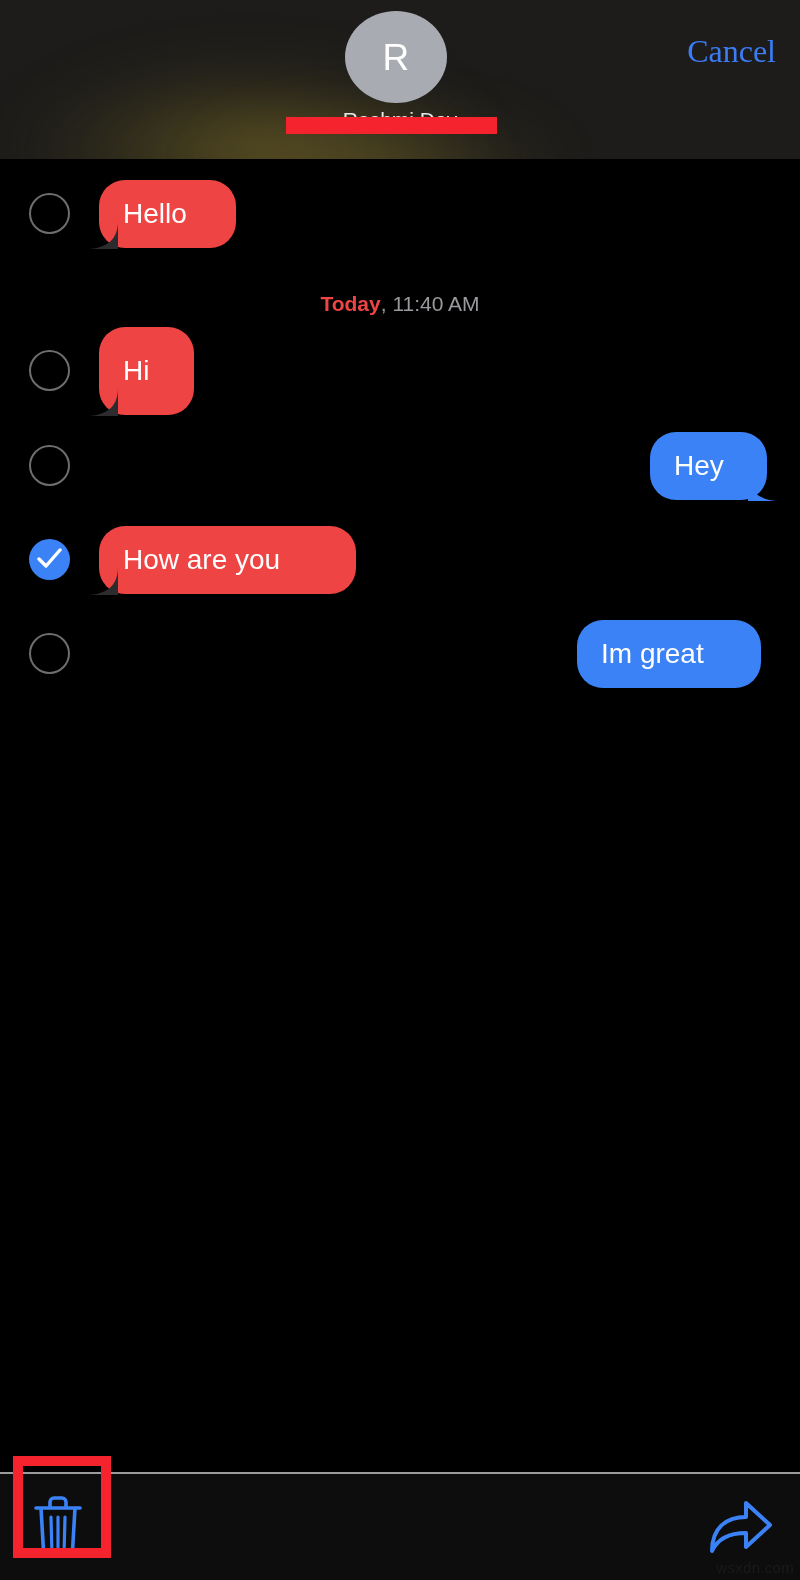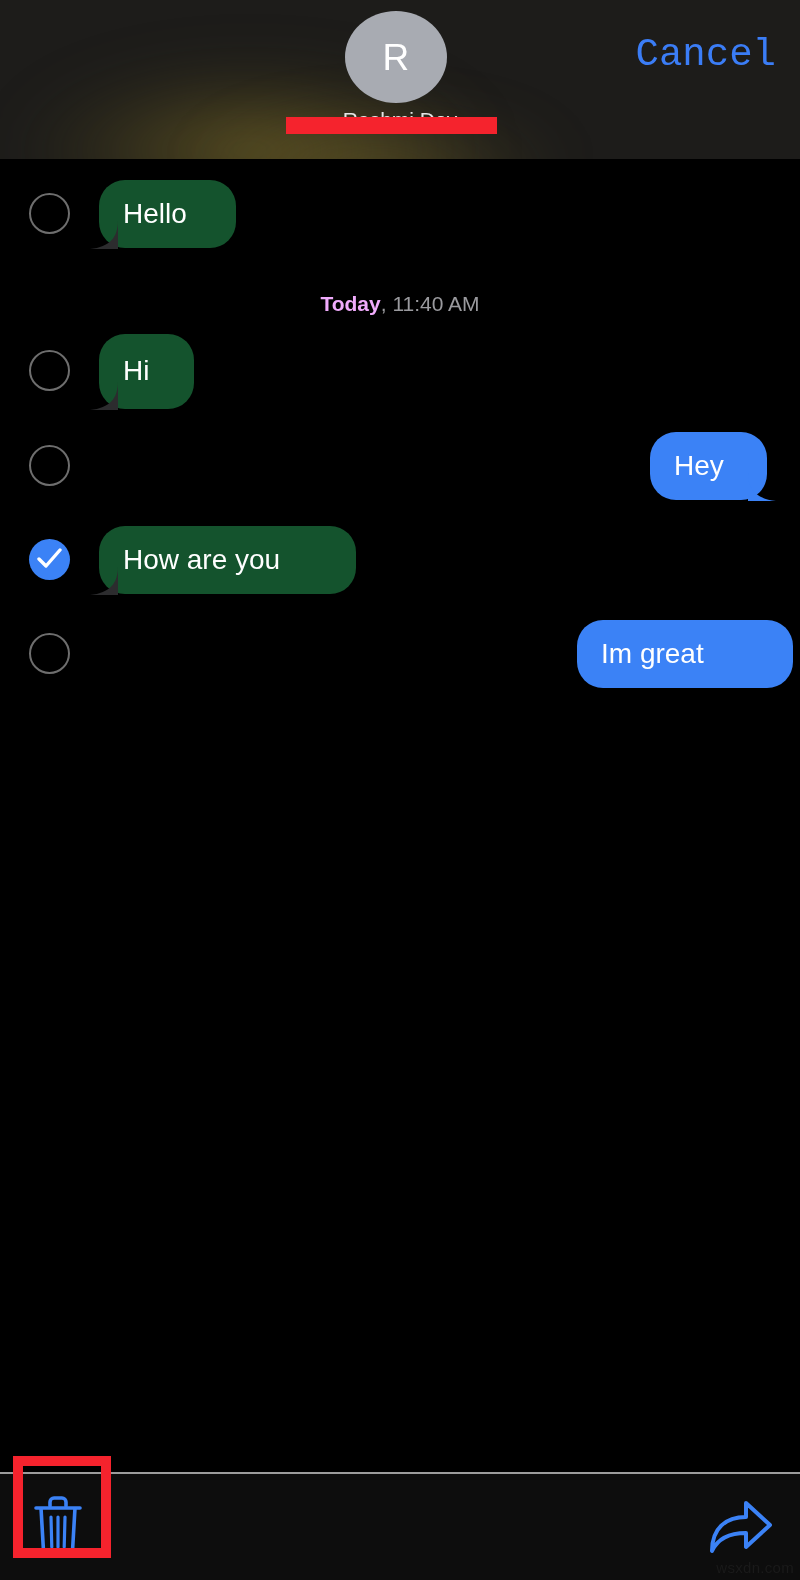--- a/index.html
+++ b/index.html
@@ -85,27 +85,27 @@
     top: 117px;
     width: 211px;
     height: 17px;
     background: #f5232d;
   }
   .cancel-btn {
     position: absolute;
     right: 24px;
     top: 33px;
     color: #3b7df6;
-    font-size: 39px;
+    font-size: 32px;
     font-weight: 400;
     background: none;
     border: none;
     padding: 0;
     cursor: pointer;
-    font-family: Liberation Mono, monospace;
+    font-family: Liberation Serif, serif;
   }
 
   
   .convo {
     position: absolute;
     top: 159px; left: 0;
     width: 800px;
     height: 1313px;
     background: #000000;
   }
@@ -141,21 +141,21 @@
     position: absolute;
     box-sizing: border-box;
     display: flex;
     align-items: center;
     border-radius: 26px;
     font-size: 28px;
     color: #ffffff;
     white-space: nowrap;
   }
   .bubble.incoming {
-    background: #14532d;
+    background: #ef4444;
     padding: 0 24px;
     border-bottom-left-radius: 26px;
   }
   .bubble.outgoing {
     background: #3b82f6;
     padding: 0 24px;
   }
   
   .tail-left {
     position: absolute;
@@ -178,21 +178,21 @@
 
   .timestamp {
     position: absolute;
     left: 0;
     width: 800px;
     text-align: center;
     color: #9a9a9e;
     font-size: 21px;
   }
   .timestamp b {
-    color: #f0abfc;
+    color: #ef4444;
     font-weight: 700;
   }
 
   
   .toolbar {
     position: absolute;
     left: 0;
     top: 1472px;
     width: 800px;
     height: 108px;
@@ -274,21 +274,21 @@
         </span>
       </div>
     </div>
 
     <div class="timestamp" style="top:133px;">
       <b>Today</b><span>, 11:40 AM</span>
     </div>
 
     <div class="msg-row" style="top:178px;height:68px;">
       <span class="select-circle" style="top:13px;"></span>
-      <div class="bubble incoming" style="left:99px;width:95px;height:75px;">
+      <div class="bubble incoming" style="left:99px;width:95px;height:88px;">
         <span>Hi</span>
         <span class="tail-left">
           <svg width="28" height="28" viewBox="0 0 28 28">
               <path d="M28 28 L28 0 C28 16 20 26 0 28 Z" fill="#2c2c2e"></path>
             </svg>
         </span>
       </div>
     </div>
 
     <div class="msg-row" style="top:273px;height:68px;">
@@ -314,21 +314,21 @@
         <span class="tail-left">
           <svg width="28" height="28" viewBox="0 0 28 28">
               <path d="M28 28 L28 0 C28 16 20 26 0 28 Z" fill="#2c2c2e"></path>
             </svg>
         </span>
       </div>
     </div>
 
     <div class="msg-row" style="top:461px;height:68px;">
       <span class="select-circle" style="top:13px;"></span>
-      <div class="bubble outgoing" style="left:577px;width:216px;height:68px;">
+      <div class="bubble outgoing" style="left:577px;width:184px;height:68px;">
         <span>Im great</span>
       </div>
     </div>
 
 
   </div>
 
   <div class="toolbar">
     <button class="trash-btn" title="Delete">
       <svg width="56" height="62" viewBox="0 0 56 62">

